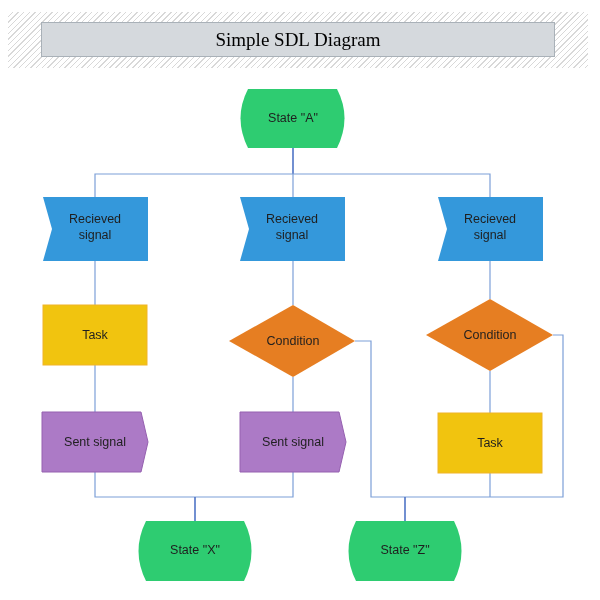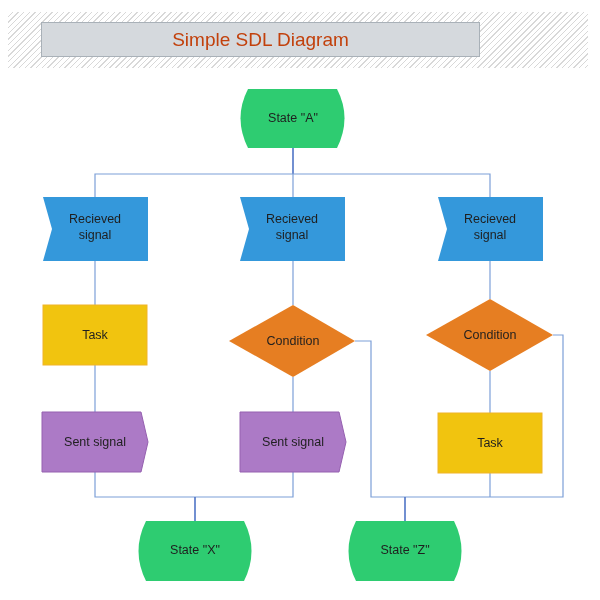--- a/index.html
+++ b/index.html
@@ -2,24 +2,24 @@
 <html><head>
   <meta charset="utf-8">
   <style>
     html, body { margin: 0; padding: 0; background: #ffffff; }
     body { width: 600px; height: 600px; position: relative; overflow: hidden; font-family: "Liberation Sans", sans-serif; }
     .title-band {
       position: absolute; left: 8px; top: 12px; width: 580px; height: 56px;
       background: repeating-linear-gradient(135deg, #ffffff 0px, #ffffff 3px, #d8d8d8 3px, #d8d8d8 4px);
     }
     .title-box {
-      position: absolute; left: 41px; top: 22px; width: 439px; height: 35px;
+      position: absolute; left: 41px; top: 22px; width: 514px; height: 35px;
       background: #d5d9dd; border: 1px solid #a9b1b8; box-sizing: border-box;
       display: flex; align-items: center; justify-content: center;
-      font-family: Liberation Sans, sans-serif; font-size: 19px; color: #c2410c;
+      font-family: Liberation Serif, serif; font-size: 19px; color: #000000;
     }
     svg.diagram { position: absolute; left: 0; top: 0; }
     .lbl { font-family: "Liberation Sans", sans-serif; font-size: 12.5px; fill: #1f1f1f; text-anchor: middle; dominant-baseline: middle; }
     .conn { stroke: #7c9fd8; stroke-width: 1.2; fill: none; }
     .conn-dark { stroke: #4f74c6; stroke-width: 1.6; fill: none; }
   </style>
 </head>
 <body>
 
 <div class="title-band"></div>

